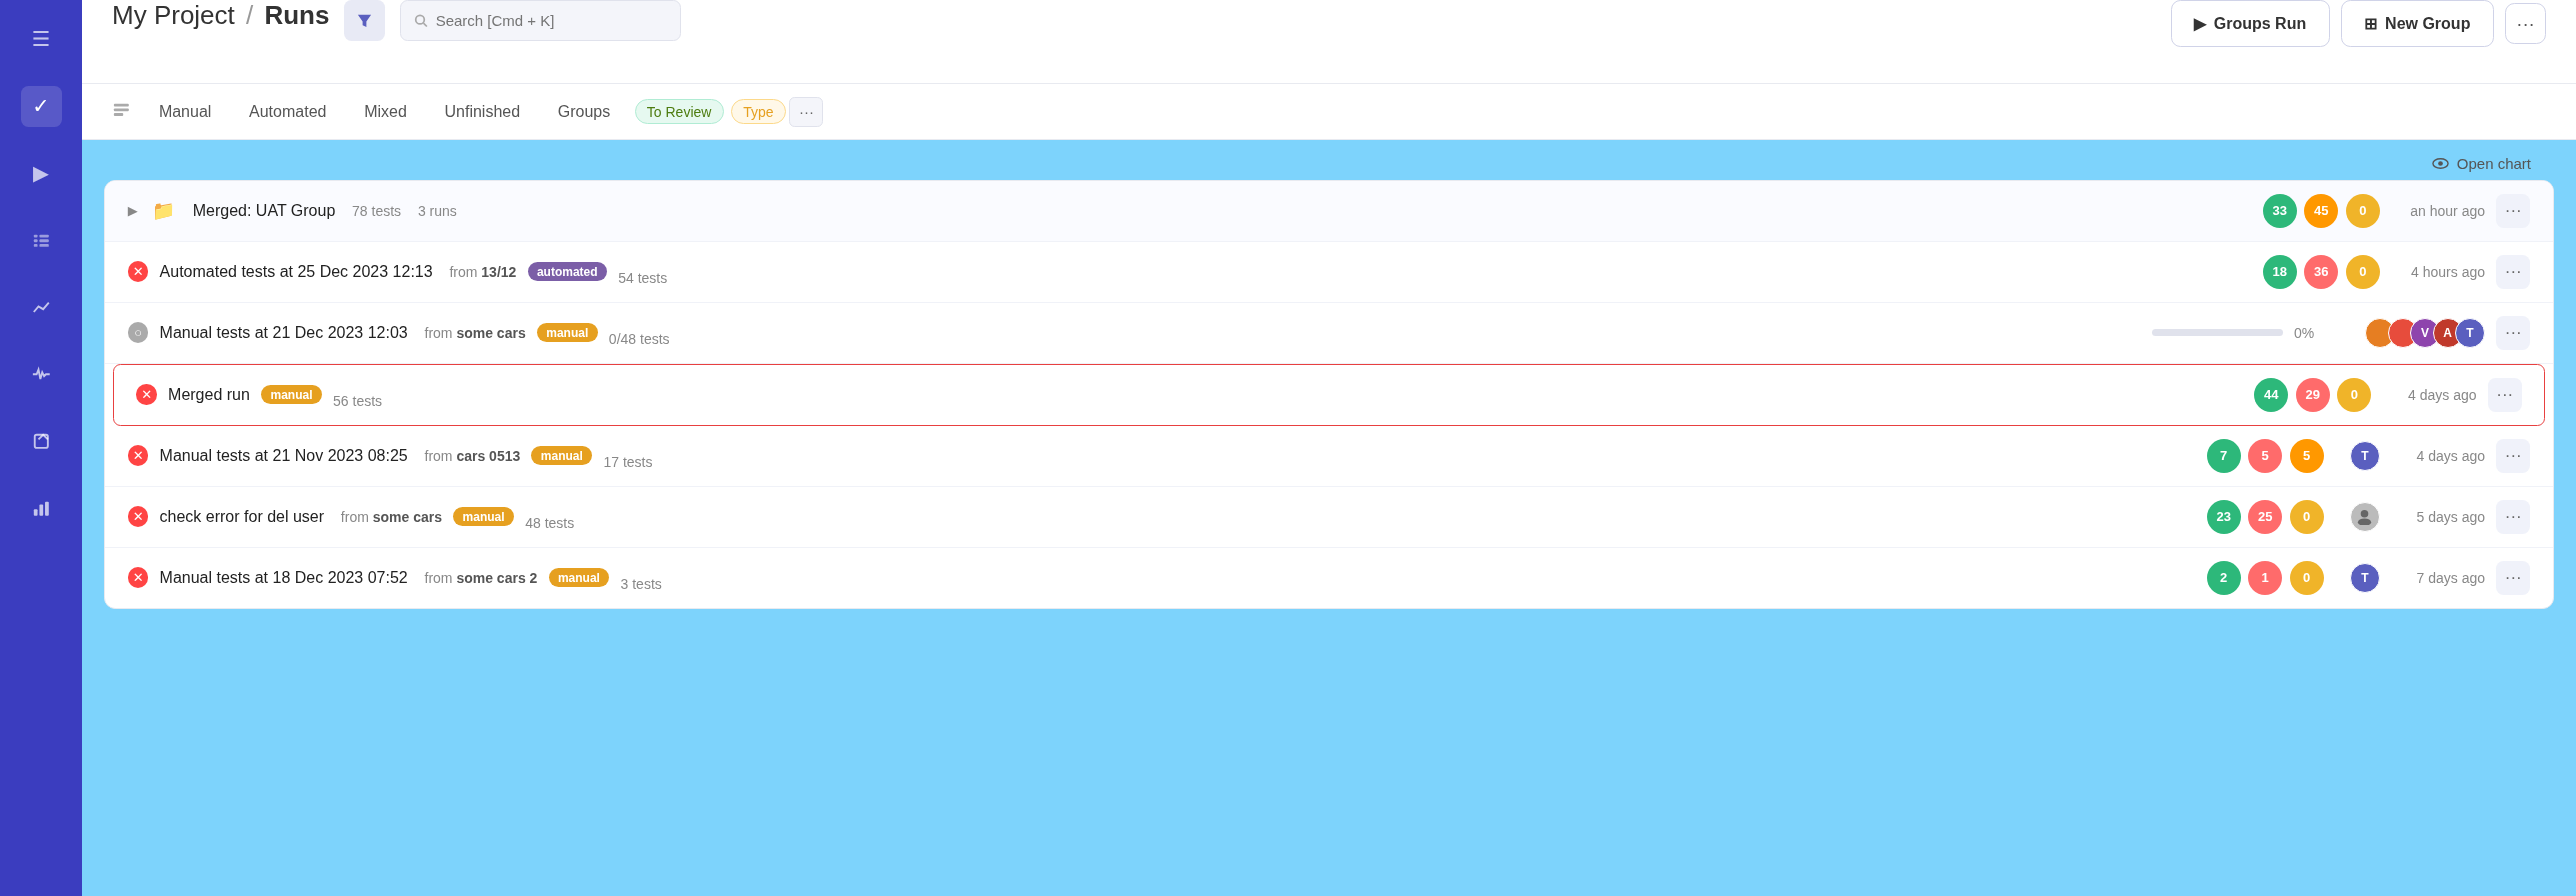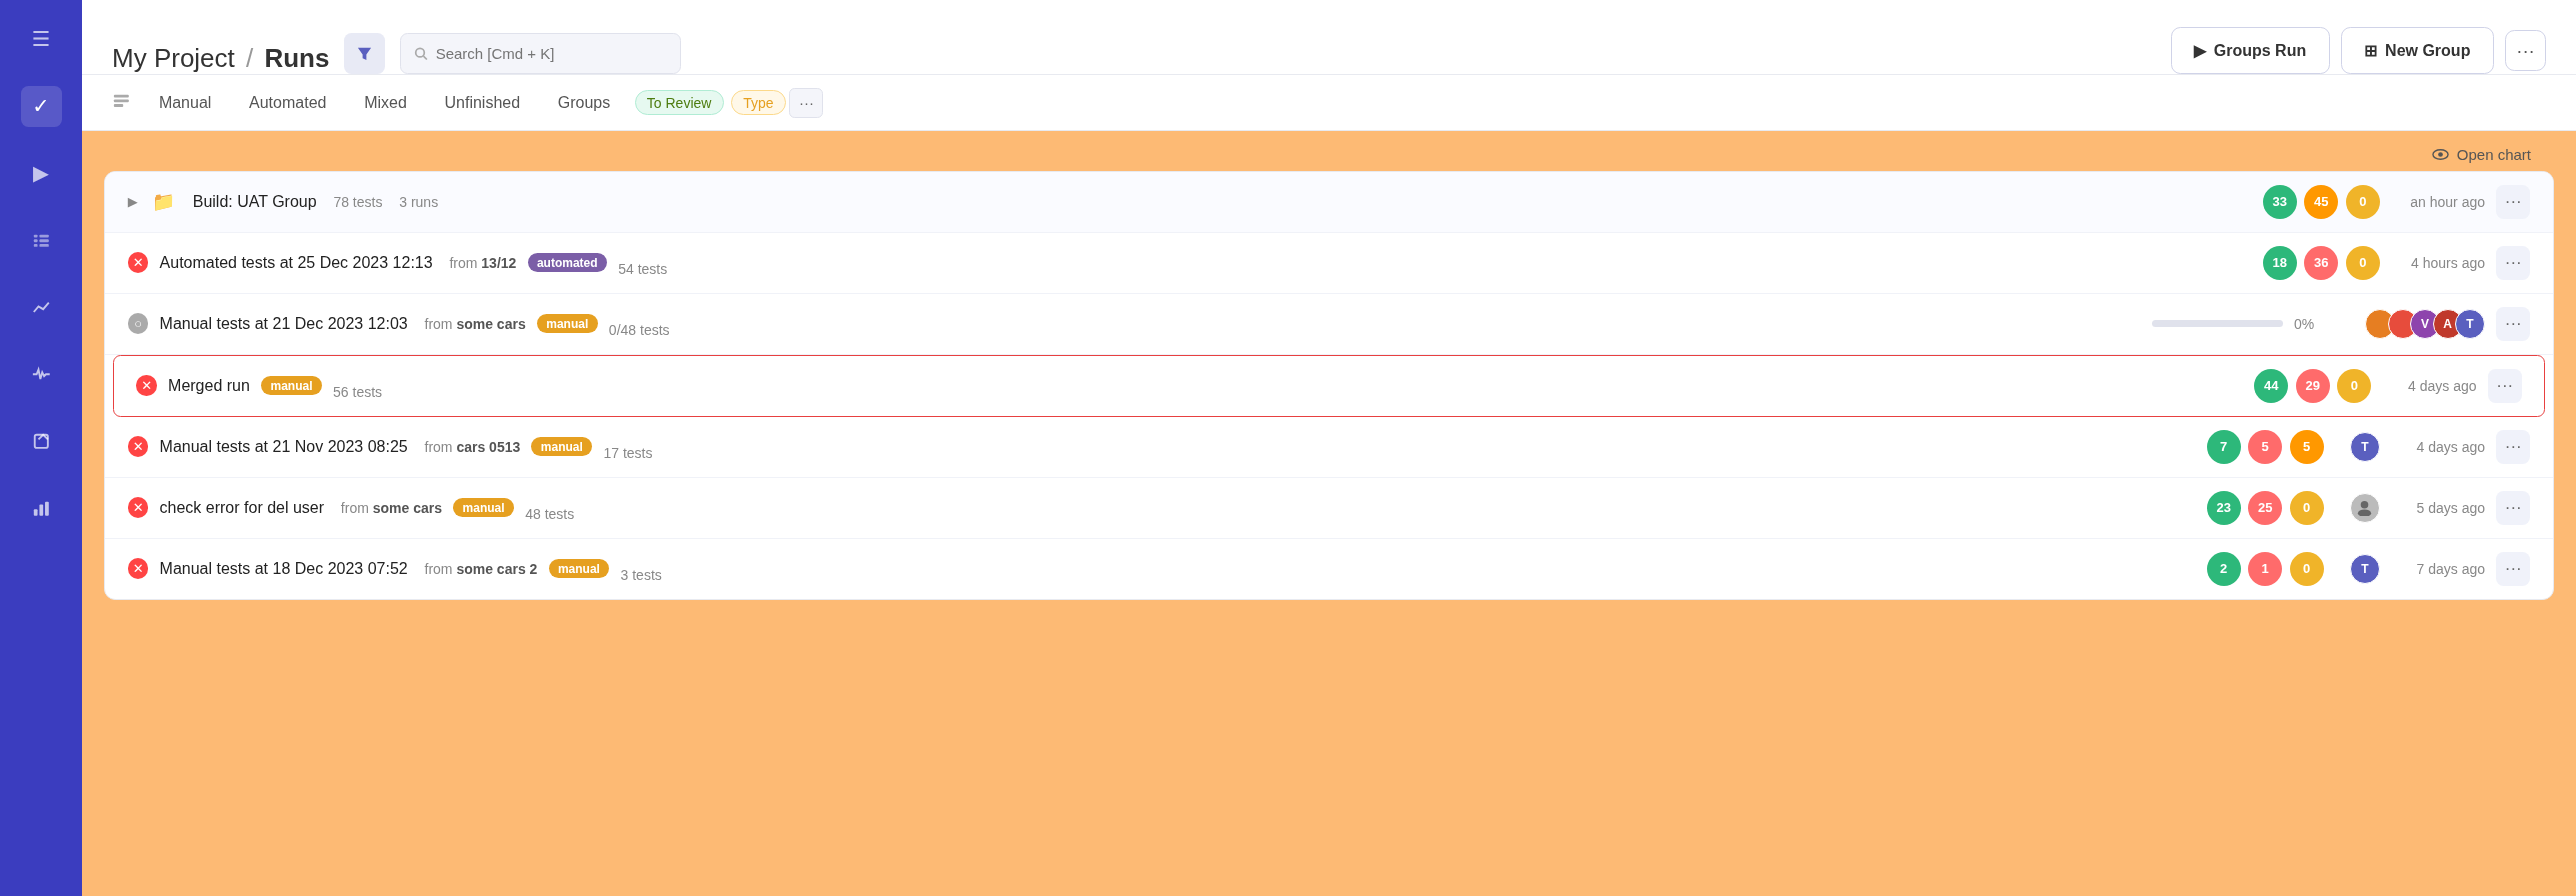--- a/index.html
+++ b/index.html
@@ -35,23 +35,23 @@
       display: flex;
       flex-direction: column;
       background: #f4f5fa;
       overflow: hidden;
     }
 
     
     .header {
       background: #fff;
       display: flex;
-      align-items: flex-end;
+      align-items: flex-start;
       padding: 0 30px;
-      height: 75px;
+      height: 84px;
       border-bottom: 0.9px solid #e8eaf0;
       gap: 15px;
       flex-shrink: 0;
     }
     .header-title {
       font-size: 26px;
       color: #333;
       display: flex;
       align-items: center;
       gap: 7.5px;
@@ -179,21 +179,21 @@
       border-radius: 5.6px;
       display: flex; align-items: center; justify-content: center;
       cursor: pointer; font-size: 15px; color: #666;
     }
 
     
     .content {
       flex: 1;
       overflow-y: auto;
       padding: 0;
-      background: #fdba74;
+      background: #7dd3fc;
     }
 
     
     .open-chart-bar {
       display: flex;
       align-items: center;
       justify-content: flex-end;
       padding: 15px 45px 7.5px;
       gap: 7.5px;
     }
@@ -469,21 +469,21 @@
         </svg>
         <span>Open chart</span>
       </button>
     </div>
 
     <div class="runs-table">
 
       <div class="run-row group-row">
         <span class="run-expand">▶</span>
         <span class="run-folder">📁</span>
-        <span class="run-name">Build: UAT Group</span>
+        <span class="run-name">Merged: UAT Group</span>
         <span class="group-tests-count">78 tests</span>
         <span class="group-tests-count">3 runs</span>
         <div class="run-scores">
           <span class="score-badge score-green">33</span>
           <span class="score-badge score-orange">45</span>
           <span class="score-badge score-yellow">0</span>
         </div>
         <span class="run-time">an hour ago</span>
         <div class="run-more">···</div>
       </div>

